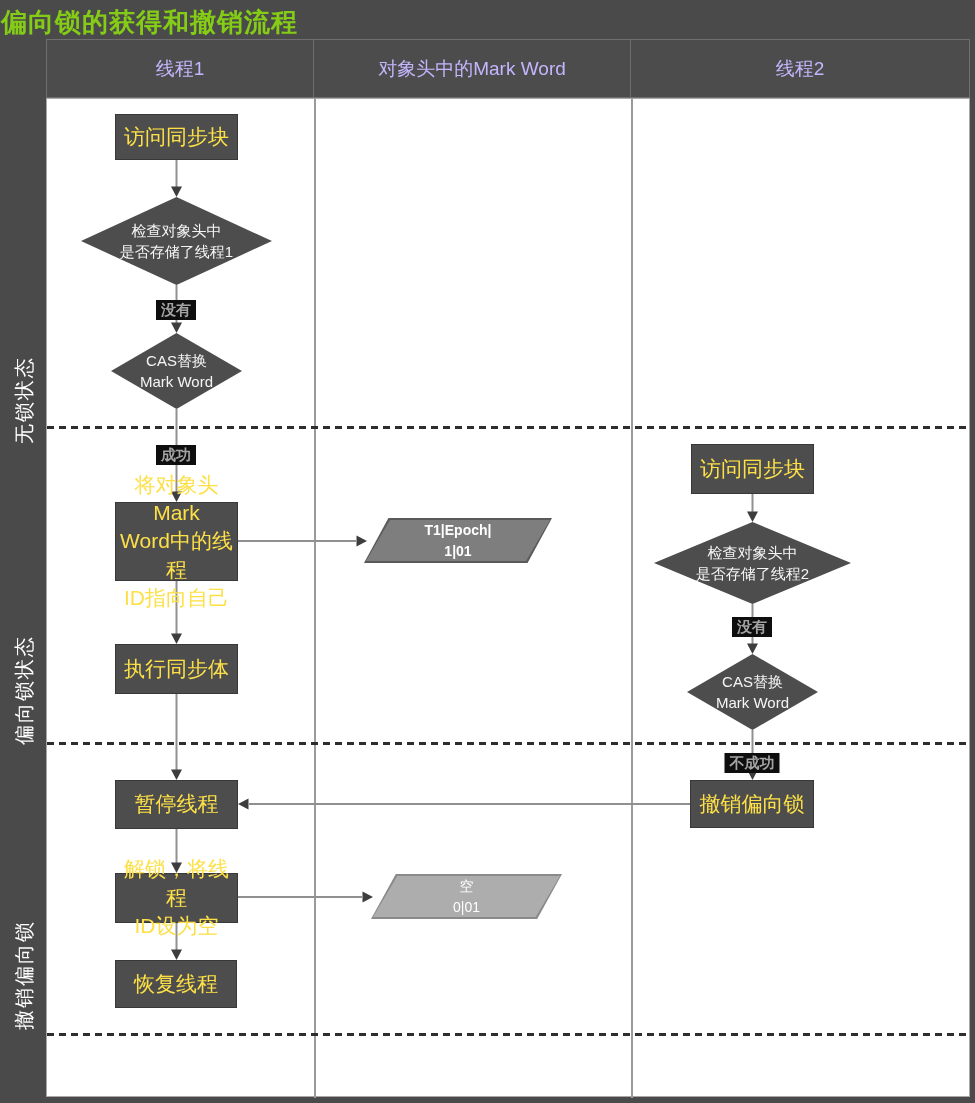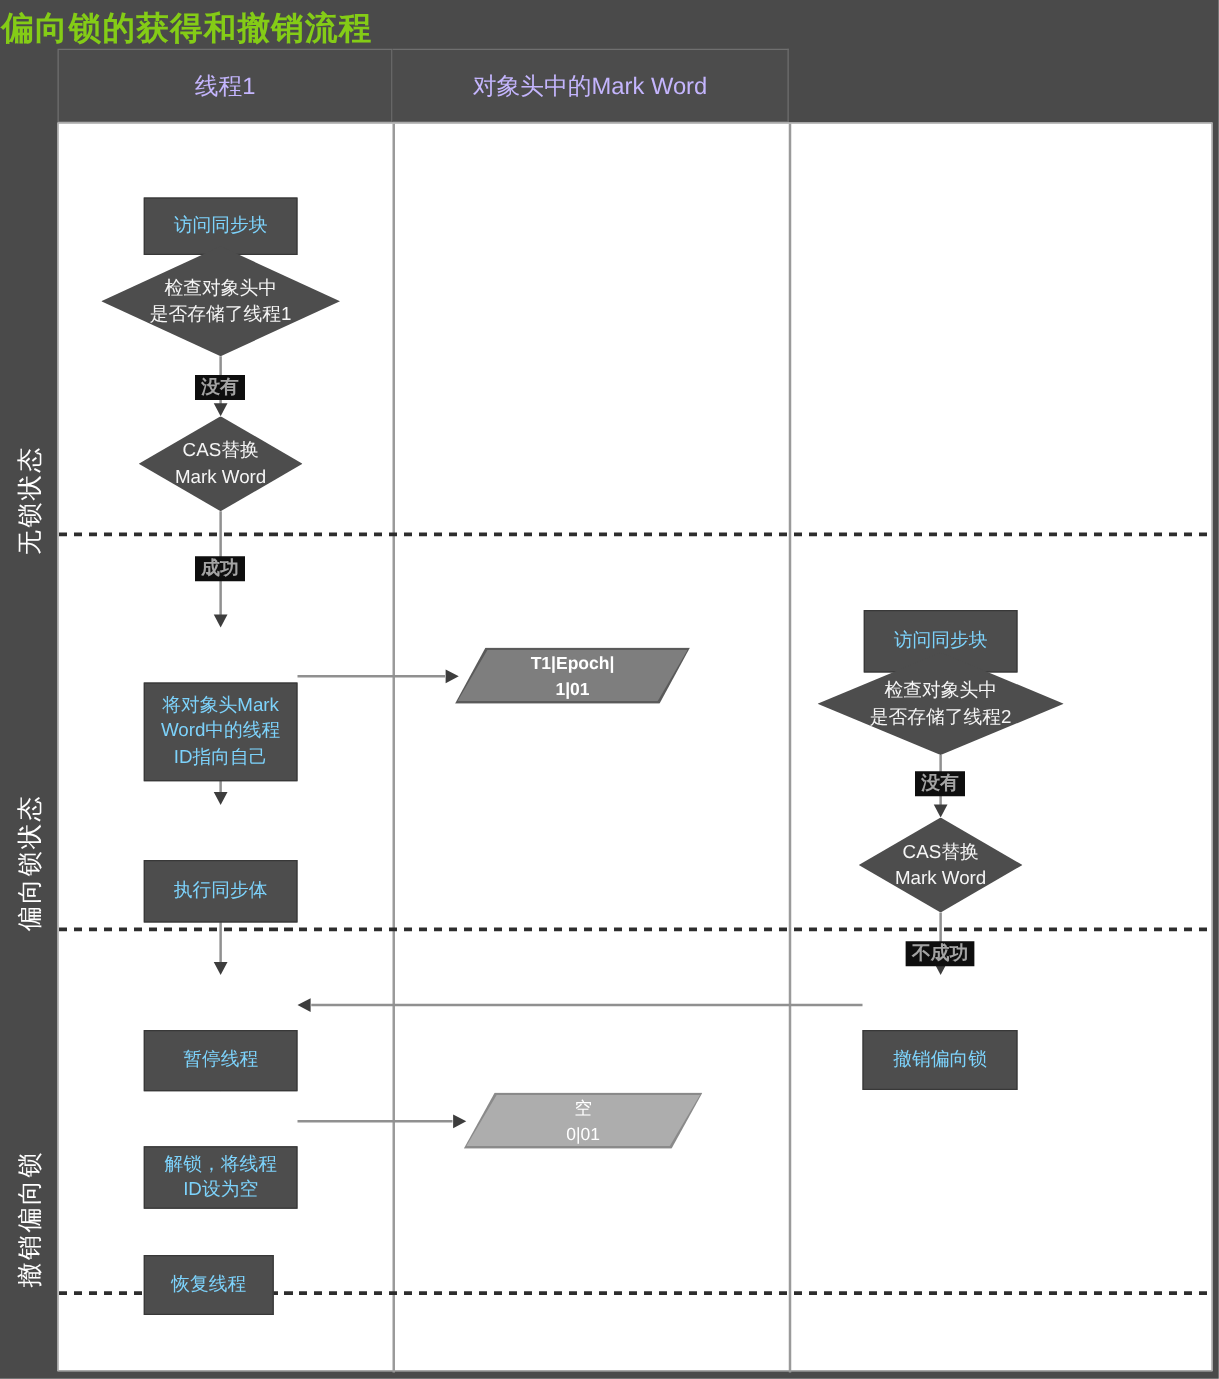--- a/index.html
+++ b/index.html
@@ -39,23 +39,23 @@
     position:absolute;left:0;width:924px;height:3px;
     background:repeating-linear-gradient(90deg,#2d2d2d 0 7px,transparent 7px 12px);
   }
   .side-label{
     position:absolute;color:#ffffff;font-size:20px;letter-spacing:2px;
     white-space:nowrap;transform:translate(-50%,-50%) rotate(-90deg);
   }
   svg.connectors{position:absolute;left:0;top:0;pointer-events:none;}
   .node{
     position:absolute;background:#4d4d4d;border:1px solid #383838;
-    color:#7dd3fc;font-size:15px;line-height:1.35;
+    color:#fde047;font-size:21px;line-height:1.35;
     display:flex;flex-direction:column;align-items:center;justify-content:center;
-    text-align:center;box-sizing:border-box;margin-top:44px;
+    text-align:center;box-sizing:border-box;
   }
   .node span{display:block;}
   .diamond{
     position:absolute;background:#4d4d4d;
     clip-path:polygon(50% 0,100% 50%,50% 100%,0 50%);
     color:#f5f5f5;font-size:15px;line-height:1.4;
     display:flex;flex-direction:column;align-items:center;justify-content:center;
     text-align:center;
   }
   .diamond span{display:block;}
@@ -82,20 +82,21 @@
   .para2 .para-inner{background:#adadad;}
 </style>
 </head>
 <body>
 
 <div class="title">偏向锁的获得和撤销流程</div>
 
 <div class="header">
   <div class="header-cell hc1">线程1</div>
   <div class="header-cell hc2">对象头中的Mark Word</div>
+  <div class="header-cell hc3">线程2</div>
 </div>
 
 <div class="side-label" style="left:24px;top:400px;">无锁状态</div>
 <div class="side-label" style="left:24px;top:690px;">偏向锁状态</div>
 <div class="side-label" style="left:24px;top:975px;">撤销偏向锁</div>
 
 <div class="content">
 
   <div class="lane-divider" style="left:267px;"></div>
   <div class="lane-divider" style="left:584px;"></div>
@@ -167,21 +168,21 @@
 
   <div class="node" style="left:68px;top:681px;width:123px;height:49px;">
     <span>暂停线程</span>
   </div>
 
   <div class="node" style="left:68px;top:774px;width:123px;height:50px;">
     <span>解锁，将线程</span>
     <span>ID设为空</span>
   </div>
 
-  <div class="node" style="left:68px;top:861px;width:104px;height:48px;">
+  <div class="node" style="left:68px;top:861px;width:122px;height:48px;">
     <span>恢复线程</span>
   </div>
 
   <div class="para para1" style="left:317px;top:419px;width:188px;height:45px;">
     <div class="para-inner">
       <span>T1|Epoch|</span>
       <span>1|01</span>
     </div>
   </div>
 

